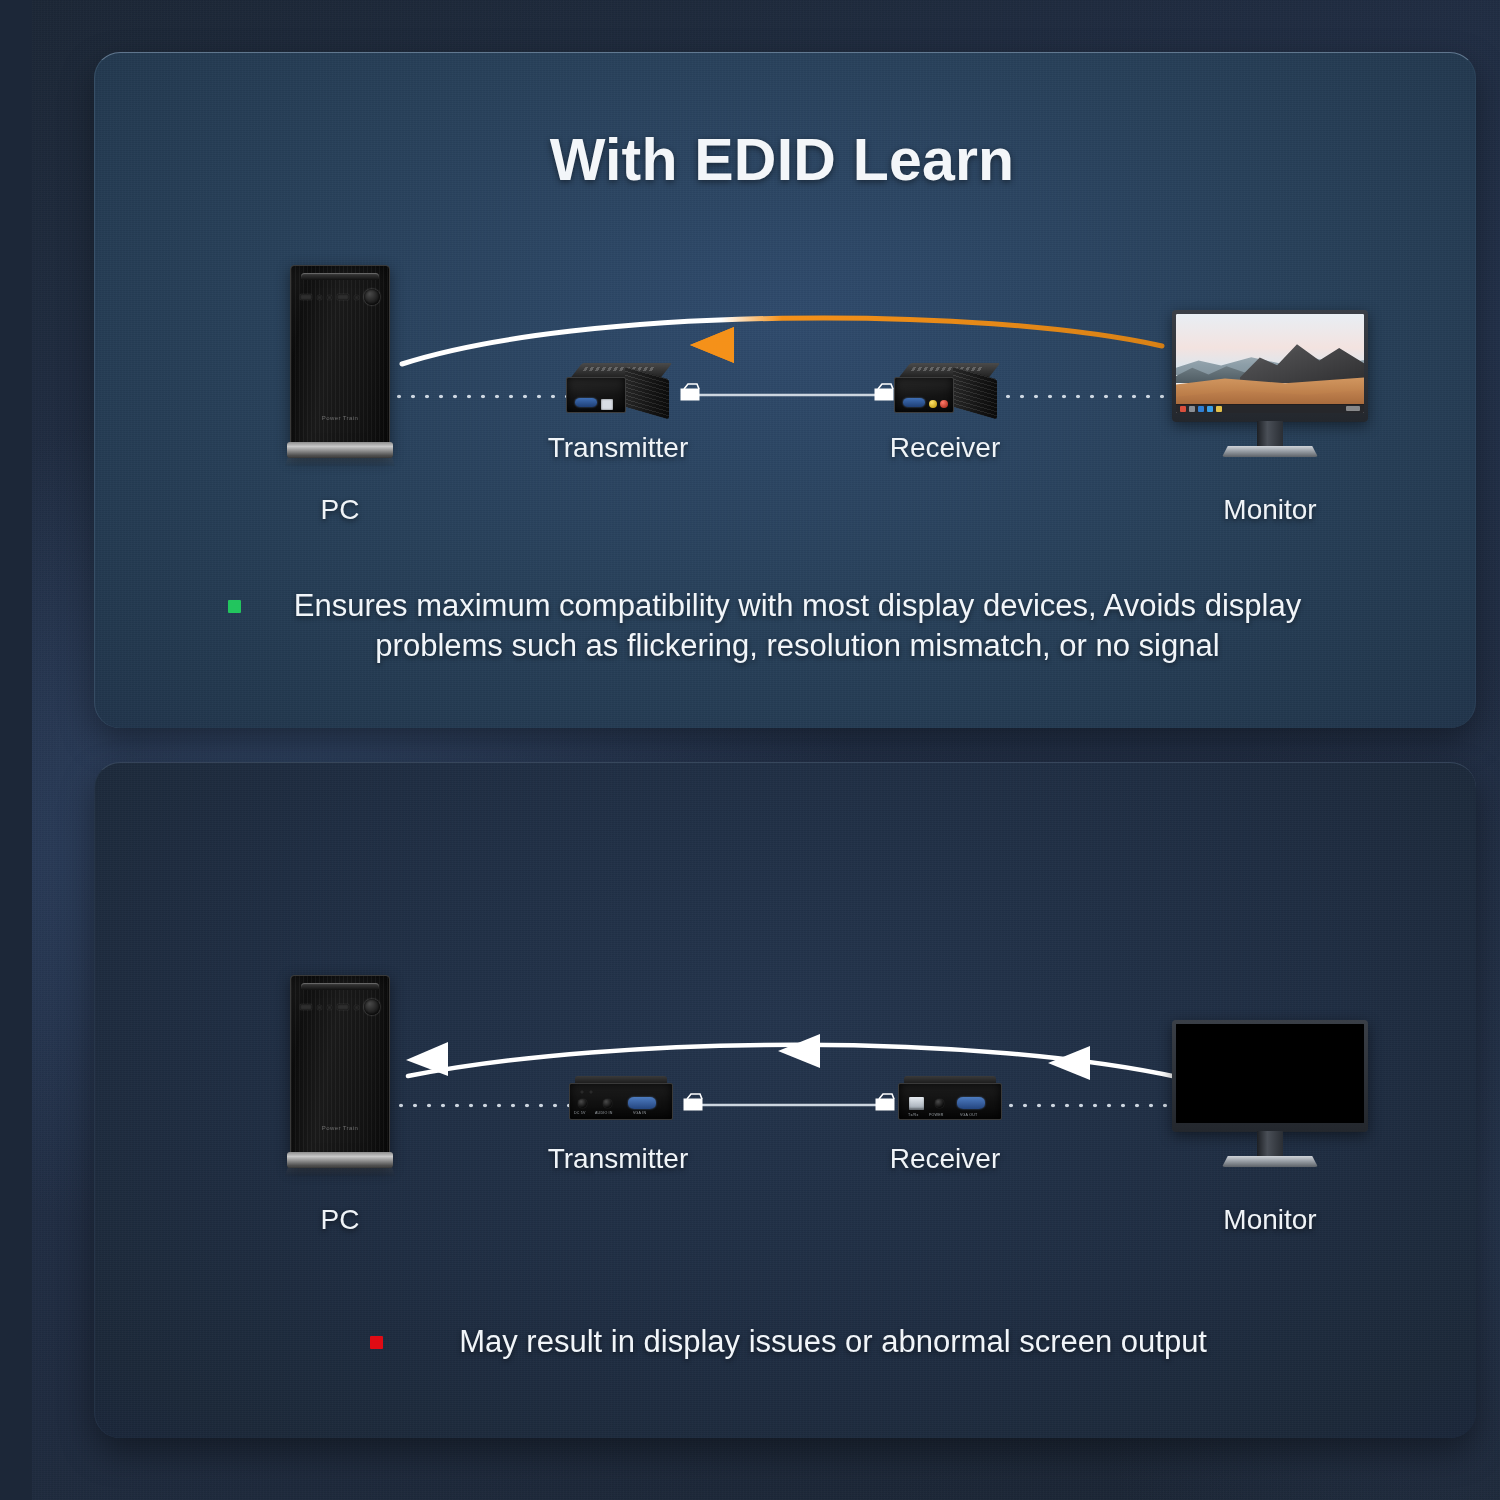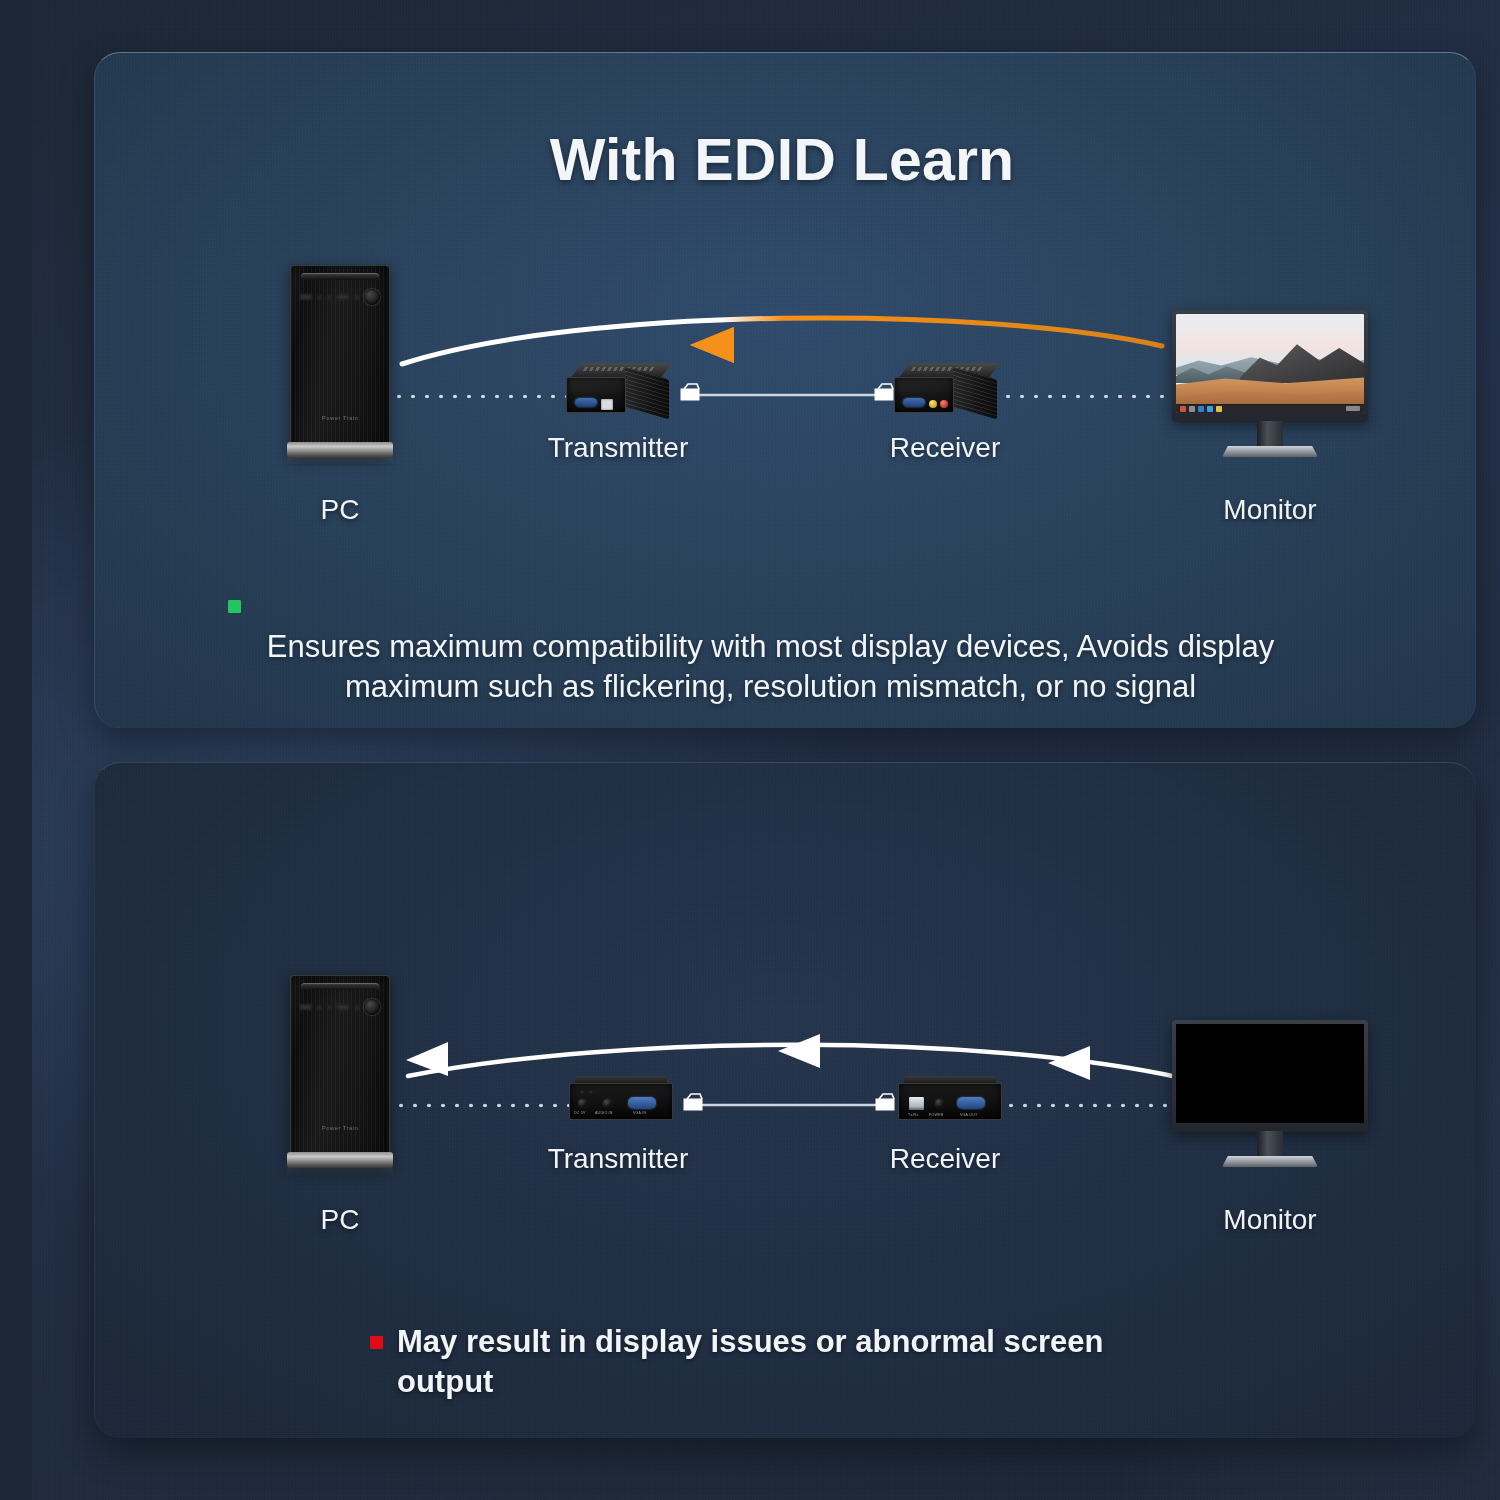--- a/index.html
+++ b/index.html
@@ -396,25 +396,25 @@
       </div>
       <div class="mon-neck"></div>
       <div class="mon-stand"></div>
     </div>
 
     <div class="dev-label" style="left:506px; top:432px; width:160px;">Transmitter</div>
     <div class="dev-label" style="left:838px; top:432px; width:150px;">Receiver</div>
     <div class="dev-label" style="left:248px; top:494px; width:120px;">PC</div>
     <div class="dev-label" style="left:1158px; top:494px; width:160px;">Monitor</div>
 
-    <div class="bullet-row" style="left:196px; top:586px; width:1115px;flex-direction:column;">
+    <div class="bullet-row" style="left:196px; top:586px; width:1115px;">
       <div class="bullet-sq" style="background:#22c55e"></div>
       <div class="bullet-text" style="width:1085px;">
         <span class="bullet-line">Ensures maximum compatibility with most display devices, Avoids display</span>
-        <span class="bullet-line">maximum such as flickering, resolution mismatch, or no signal</span>
+        <span class="bullet-line">problems such as flickering, resolution mismatch, or no signal</span>
       </div>
     </div>
   </div>
 
   <div class="panel panel-bottom"></div>
 
   <div class="scene">
 
     <div class="dotline" style="left:362px; top:1103px; width:175px;"></div>
     <div class="dotline" style="left:958px; top:1103px; width:182px;"></div>
@@ -487,19 +487,19 @@
       <div class="mon-stand"></div>
     </div>
 
     <div class="dev-label" style="left:506px; top:1143px; width:160px;">Transmitter</div>
     <div class="dev-label" style="left:838px; top:1143px; width:150px;">Receiver</div>
     <div class="dev-label" style="left:248px; top:1204px; width:120px;">PC</div>
     <div class="dev-label" style="left:1158px; top:1204px; width:160px;">Monitor</div>
 
     <div class="bullet-row" style="left:338px; top:1322px; width:840px;">
       <div class="bullet-sq" style="background:#e00b14"></div>
-      <div class="bullet-text" style="width:810px; text-align:left;font-weight:bold;">
+      <div class="bullet-text" style="width:810px; text-align:right;">
         <span class="bullet-line">May result in display issues or abnormal screen output</span>
       </div>
     </div>
   </div>
 
 </div>
 
 </body></html>

